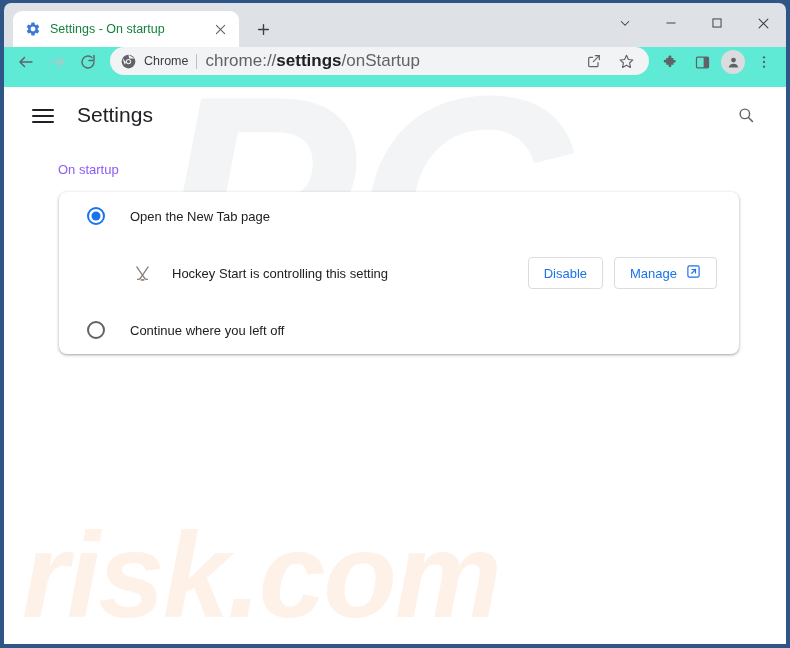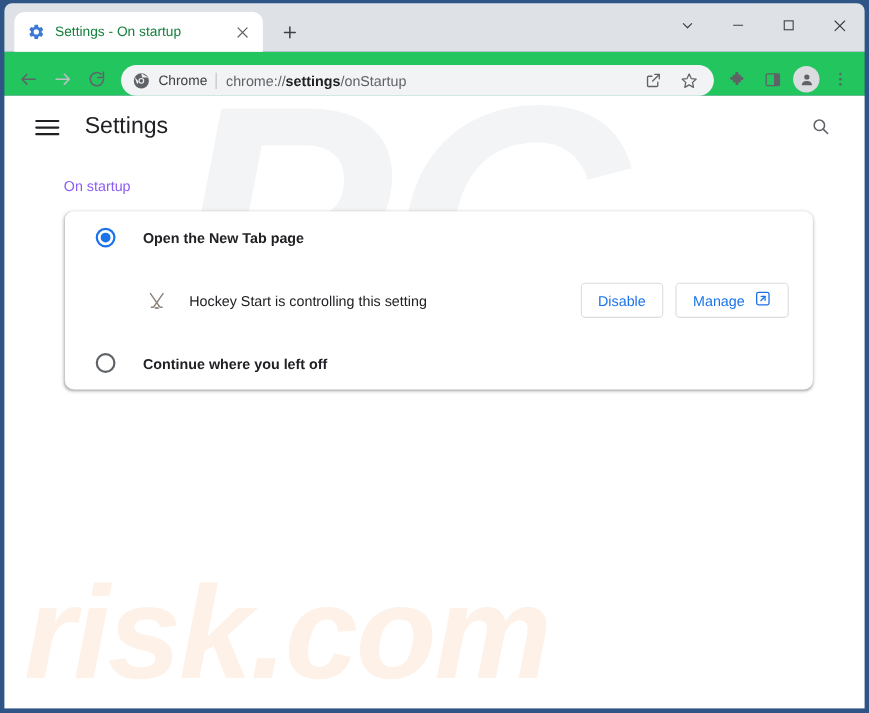--- a/index.html
+++ b/index.html
@@ -46,41 +46,41 @@
   .wincontrols {
     position: absolute; right: 0; top: 0; height: 40px;
     display: flex; align-items: center;
   }
   .wc {
     width: 46px; height: 40px; display: flex;
     align-items: center; justify-content: center; color: #3c4043;
   }
   
   .toolbar {
-    height: 40px; background: #22c55e;
-    display: flex; align-items: flex-end; padding: 0 7px;
+    height: 40px; background: #5eead4;
+    display: flex; align-items: flex-start; padding: 0 7px;
     gap: 1px;
   }
   .tb-btn {
     width: 30px; height: 30px; flex: 0 0 30px;
     display: flex; align-items: center; justify-content: center;
     color: #5f6368; border-radius: 50%;
   }
   .tb-btn.disabled { color: #bdc1c6; }
   .omnibox {
     flex: 1; height: 28px; margin: 0 6px 0 6px;
     background: #f1f3f4; border-radius: 14px;
     display: flex; align-items: center; padding: 0 8px 0 11px;
     gap: 8px; min-width: 0;
   }
   .omni-chip { display: flex; align-items: center; gap: 7px; }
   .omni-label { font-size: 12.5px; color: #3c4043; }
   .omni-div { width: 1px; height: 15px; background: #bdc1c6; }
   .omni-url {
-    font-size: 13px; color: #5f6368; flex: 1;
+    font-size: 17px; color: #5f6368; flex: 1;
     white-space: nowrap; overflow: hidden;
   }
   .omni-url b { color: #202124; font-weight: 700; }
   .omni-trail { display: flex; align-items: center; gap: 2px; }
   .avatar {
     width: 24px; height: 24px; border-radius: 50%;
     background: #dadce0; display: flex;
     align-items: center; justify-content: center; color: #5f6368;
   }
   
@@ -128,21 +128,21 @@
   .card {
     position: relative; margin: 15px 0 0 55px;
     width: 680px; background: #ffffff;
     border-radius: 8px;
     box-shadow: 0 1px 2px rgba(60,64,67,.30), 0 1px 3px 1px rgba(60,64,67,.15);
     padding: 0 22px;
   }
   .row {
     display: flex; align-items: center; min-height: 48px;
   }
-  .row.radio-row { height: 48px; font-weight: bold; }
+  .row.radio-row { height: 48px; }
   .radio {
     width: 18px; height: 18px; flex: 0 0 18px;
     border-radius: 50%; margin-left: 6px;
     border: 2px solid #5f6368; position: relative;
   }
   .radio.on { border-color: #1a73e8; }
   .radio.on::after {
     content: ""; position: absolute; left: 50%; top: 50%;
     width: 9px; height: 9px; border-radius: 50%;
     background: #1a73e8; transform: translate(-50%,-50%);

